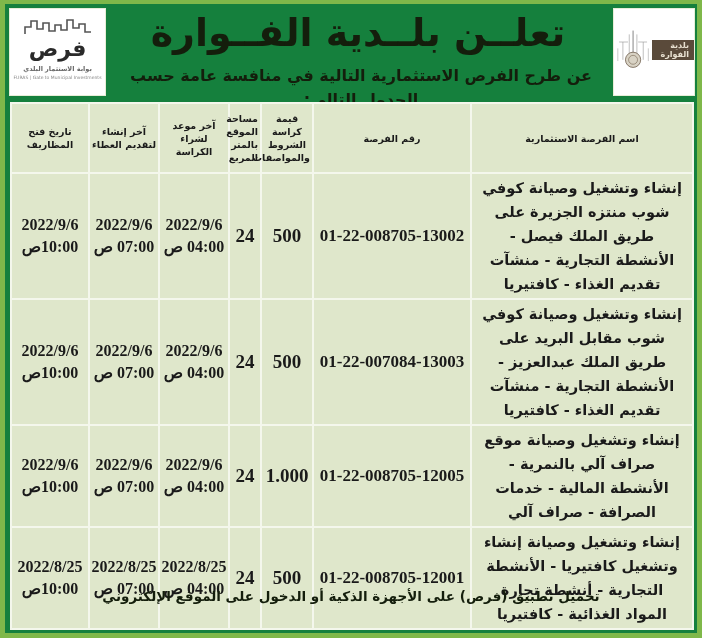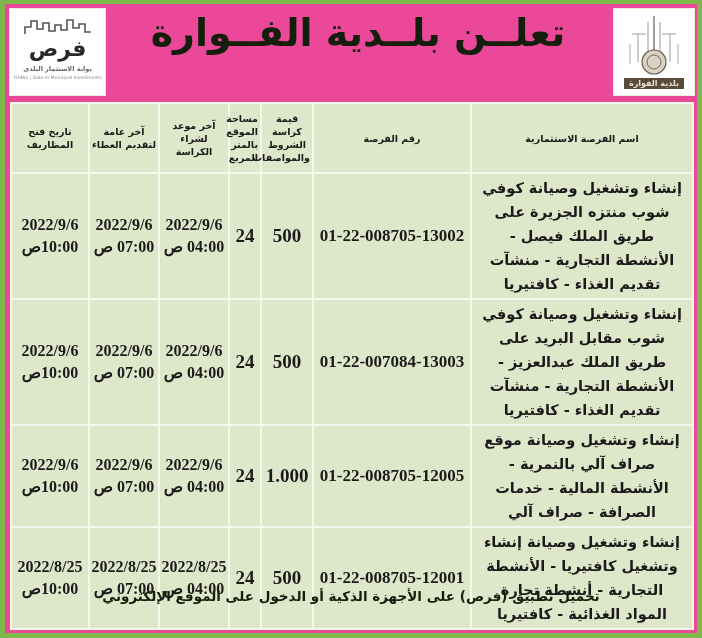--- a/index.html
+++ b/index.html
@@ -1,37 +1,37 @@
 <!DOCTYPE html>
 <html><head>
   <meta charset="utf-8">
   <style>
     * { box-sizing: border-box; margin: 0; padding: 0; }
     html, body { width: 702px; height: 638px; overflow: hidden; background: #7fb24a; }
     body { font-family: "DejaVu Sans", sans-serif; }
     .ad {
       position: absolute; left: 0; top: 0; width: 702px; height: 638px;
-      background: #ec4899;
+      background: #15803d;
       border-top: 4px solid #7fb84a;
       border-left: 5px solid #7fb84a;
       border-right: 5px solid #7fb84a;
       border-bottom: 5px solid #7fb84a;
     }
     .logo-left {
       position: absolute; left: 4px; top: 4px; width: 97px; height: 88px;
       background: #ffffff; border: 1px solid #e8eed8;
       display: flex; flex-direction: column; align-items: center; padding-top: 8px;
     }
     .logo-left .furas-word { font-family: "DejaVu Sans", sans-serif; font-weight: bold; font-size: 22px; color: #2a2a2a; line-height: 24px; direction: rtl; margin-top: 2px; }
     .logo-left .sub1 { font-size: 6.5px; color: #666; direction: rtl; margin-top: 4px; font-weight: bold; }
     .logo-left .sub2 { font-size: 4.5px; color: #888; margin-top: 2px; }
     .logo-right {
       position: absolute; right: 2px; top: 4px; width: 82px; height: 88px;
       background: #ffffff; border: 1px solid #e8eed8;
-      display: flex; flex-direction: column; align-items: center; justify-content: flex-end; padding-bottom: 6px;
+      display: flex; flex-direction: row; align-items: center; justify-content: flex-end; padding-bottom: 6px;
     }
     .logo-right .label {
       background: #5a4a3a; color: #e8e0d0; font-size: 8px; font-weight: bold;
       padding: 1px 5px; direction: rtl; margin-top: 2px;
     }
     .title {
       position: absolute; left: 104px; right: 90px; top: 6px; text-align: center;
       font-family: "DejaVu Sans", sans-serif; font-weight: bold; font-size: 38px; color: #141e0c;
       direction: rtl; line-height: 46px; letter-spacing: 1px;
     }
@@ -101,39 +101,40 @@
       <line x1="38" y1="20" x2="52" y2="20" stroke="#999" stroke-width="1"></line>
       <line x1="6" y1="30" x2="6" y2="50" stroke="#aaa" stroke-width="1"></line>
       <line x1="54" y1="30" x2="54" y2="50" stroke="#aaa" stroke-width="1"></line>
       <circle cx="30" cy="48" r="12" fill="#d8d2c4" stroke="#6a5a48" stroke-width="1.2"></circle>
       <circle cx="30" cy="48" r="7" fill="none" stroke="#7a6a56" stroke-width="1"></circle>
     </svg>
     <div class="label">بلدية الفوارة</div>
   </div>
 
   <div class="title">تعلــن بلــدية الفــوارة</div>
+  <div class="subtitle">عن طرح الفرص الاستثمارية التالية في منافسة عامة حسب الجدول التالي:</div>
 
   <table class="grid">
     <colgroup>
       <col style="width:222px">
       <col style="width:158px">
       <col style="width:52px">
       <col style="width:32px">
       <col style="width:70px">
       <col style="width:70px">
       <col style="width:78px">
     </colgroup>
     <thead>
       <tr>
         <th>اسم الفرصة الاستثمارية</th>
         <th>رقم الفرصة</th>
         <th>قيمة كراسة الشروط والمواصفات</th>
         <th>مساحة الموقع بالمتر المربع</th>
         <th>آخر موعد لشراء الكراسة</th>
-        <th>آخر عامة لتقديم العطاء</th>
+        <th>آخر إنشاء لتقديم العطاء</th>
         <th>تاريخ فتح المظاريف</th>
       </tr>
     </thead>
     <tbody>
       <tr style="height:117px">
         <td class="name">إنشاء وتشغيل وصيانة كوفي شوب منتزه الجزيرة على طريق الملك فيصل - الأنشطة التجارية - منشآت تقديم الغذاء - كافتيريا</td>
         <td class="num">01-22-008705-13002</td>
         <td class="num big">500</td>
         <td class="num big">24</td>
         <td class="date">

